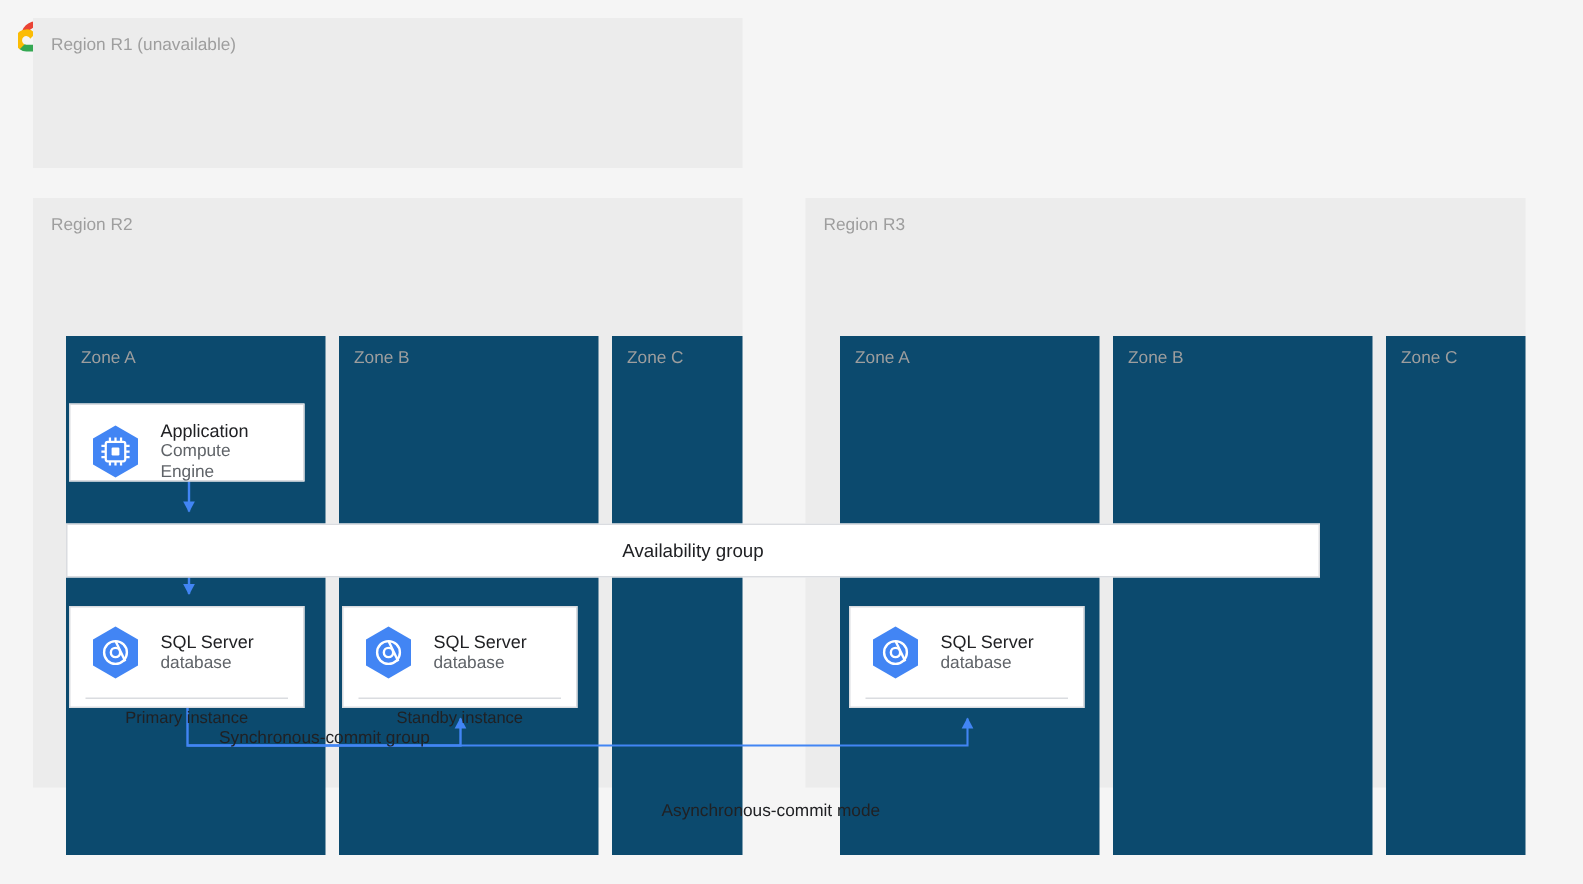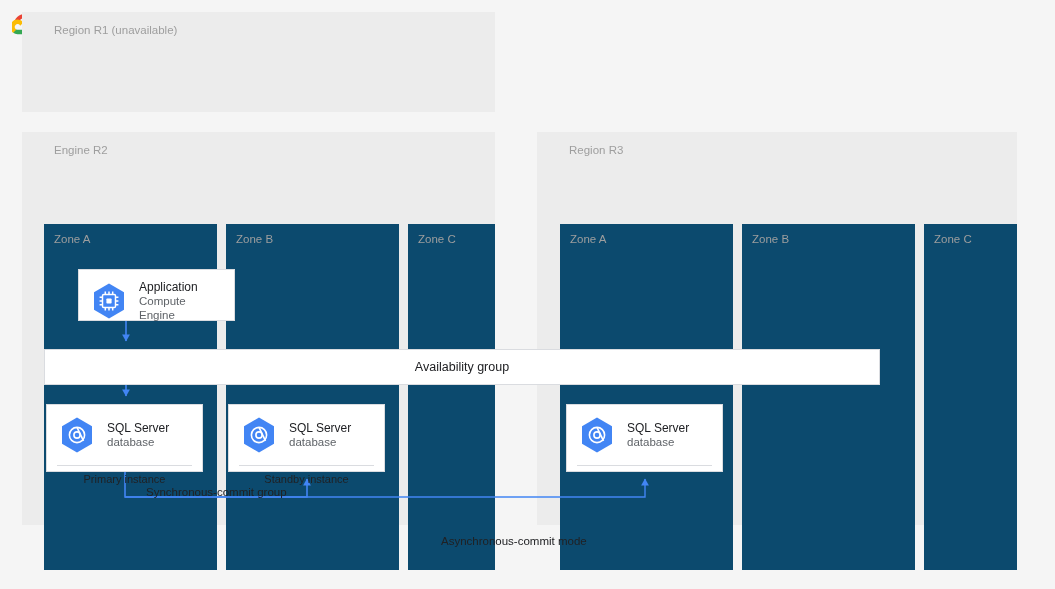--- a/index.html
+++ b/index.html
@@ -25,21 +25,21 @@
     font-size:17px;color:#5f6368;letter-spacing:.1px;
     font-family:"Liberation Sans","DejaVu Sans",sans-serif;
   }
 
   
   .region{
     position:absolute;background:#ececec;
   }
   .region-label{
     position:absolute;left:12px;top:12px;
-    font-size:11.5px;color:#9e9e9e;white-space:nowrap;margin-left:20px;
+    font-size:11.5px;color:#9e9e9e;white-space:nowrap;
   }
   #region-r1{left:22px;top:12px;width:473px;height:100px;}
   #region-r2{left:22px;top:132px;width:473px;height:393px;}
   #region-r3{left:537px;top:132px;width:480px;height:393px;}
 
   
   .zone{
     position:absolute;background:#0c4a6e;overflow:hidden;
   }
   .zone-label{
@@ -67,21 +67,21 @@
   .card-icon{flex:0 0 auto;width:40px;height:40px;margin-right:10px;}
   .card-text{display:flex;flex-direction:column;justify-content:center;}
   .card-title{font-size:12px;color:#202124;line-height:14px;}
   .card-sub{font-size:11.5px;color:#5f6368;line-height:14px;}
   .card-divider{height:1px;background:#dadce0;margin:0 10px;}
   .card-foot{
     text-align:center;font-size:11px;color:#202124;
     padding:7px 4px 8px 4px;
   }
 
-  #card-application{left:46px;top:269px;width:157px;height:52px;margin-left:32px;}
+  #card-application{left:46px;top:269px;width:157px;height:52px;}
   #card-primary{left:46px;top:404px;width:157px;height:68px;}
   #card-standby{left:228px;top:404px;width:157px;height:68px;}
   #card-secondary{left:566px;top:404px;width:157px;height:68px;}
 
   
   #availability-group{
     left:44px;top:349px;width:836px;height:36px;
     display:flex;align-items:center;justify-content:center;
     font-size:12.5px;color:#202124;
   }
@@ -107,21 +107,21 @@
   <span class="gc-word">Google Cloud</span>
 </div>
 
 <div>
 
   <div class="region" id="region-r1">
     <span class="region-label">Region R1 (unavailable)</span>
   </div>
 
   <div class="region" id="region-r2">
-    <span class="region-label">Engine R2</span>
+    <span class="region-label">Region R2</span>
   </div>
 
   <div class="region" id="region-r3">
     <span class="region-label">Region R3</span>
   </div>
 
   <div class="zone" id="r2-zone-a">
     <span class="zone-label">Zone A</span>
   </div>
   <div class="zone" id="r2-zone-b">

